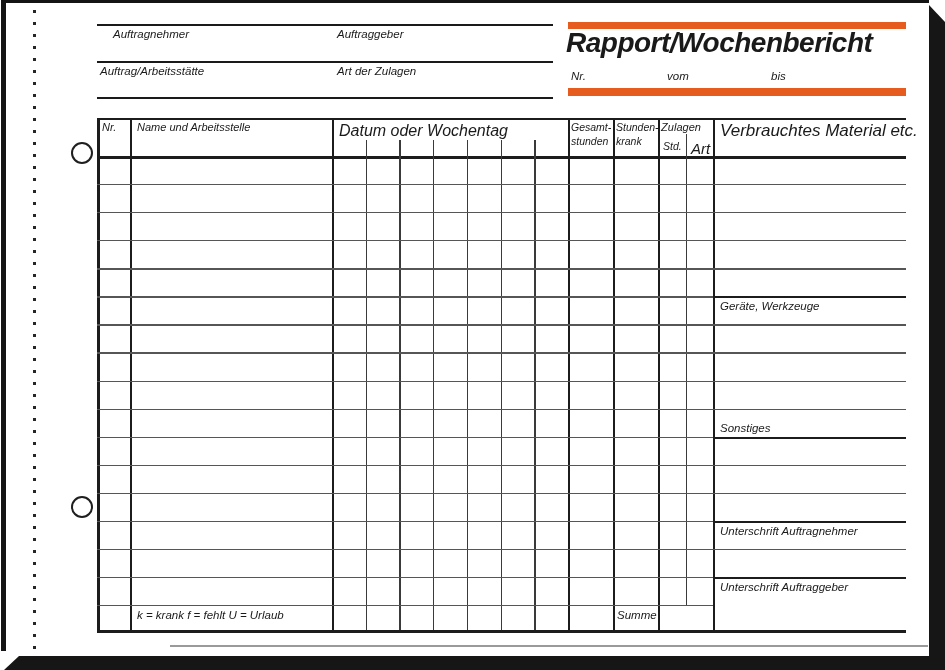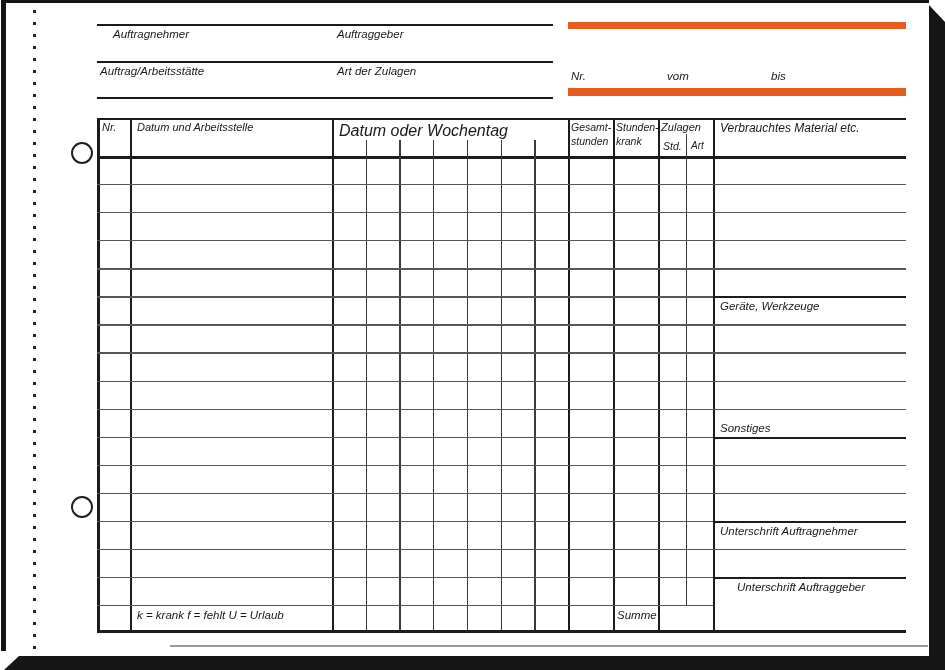--- a/index.html
+++ b/index.html
@@ -42,20 +42,21 @@
 
   <div class="hline" style="left:97px;top:24px;width:456px;"></div>
   <div class="hline" style="left:97px;top:61px;width:456px;"></div>
   <div class="hline" style="left:97px;top:97px;width:456px;"></div>
   <span class="lbl" style="left:100px;top:28px;margin-left:13px;">Auftragnehmer</span>
   <span class="lbl" style="left:337px;top:28px;">Auftraggeber</span>
   <span class="lbl" style="left:100px;top:65px;">Auftrag/Arbeitsstätte</span>
   <span class="lbl" style="left:337px;top:65px;">Art der Zulagen</span>
 
   <div class="bar bar1" style="background: rgb(229, 92, 30);"></div>
+  <div class="title">Rapport/Wochenbericht</div>
   <span class="lbl" style="left:571px;top:70px;">Nr.</span>
   <span class="lbl" style="left:667px;top:70px;">vom</span>
   <span class="lbl" style="left:771px;top:70px;">bis</span>
   <div class="bar bar2" style="background: rgb(229, 92, 30);"></div>
 
   <div id="grid">
       <div style="left: 97px; top: 118px; width: 809px; height: 2px; background: rgb(28, 28, 28);"></div>
       <div style="left: 97px; top: 156px; width: 809px; height: 2.5px; background: rgb(28, 28, 28);"></div>
       <div style="left: 97px; top: 630px; width: 809px; height: 2.5px; background: rgb(28, 28, 28);"></div>
       <div style="left: 97px; top: 118px; width: 3px; height: 512px; background: rgb(28, 28, 28);"></div>
@@ -99,35 +100,35 @@
       <div style="left: 713px; top: 408.562px; width: 193px; height: 1.3px; background: rgb(86, 86, 86);"></div>
       <div style="left: 713px; top: 436.625px; width: 193px; height: 2px; background: rgb(28, 28, 28);"></div>
       <div style="left: 713px; top: 464.688px; width: 193px; height: 1.3px; background: rgb(86, 86, 86);"></div>
       <div style="left: 713px; top: 492.75px; width: 193px; height: 1.3px; background: rgb(86, 86, 86);"></div>
       <div style="left: 713px; top: 520.812px; width: 193px; height: 2px; background: rgb(28, 28, 28);"></div>
       <div style="left: 713px; top: 548.875px; width: 193px; height: 1.3px; background: rgb(86, 86, 86);"></div>
       <div style="left: 713px; top: 576.938px; width: 193px; height: 2px; background: rgb(28, 28, 28);"></div>
     </div>
 
   <span class="lbl" style="left:102px;top:121px;font-size:11px;">Nr.</span>
-  <span class="lbl" style="left:137px;top:121px;font-size:11px;">Datum und Arbeitsstelle</span>
+  <span class="lbl" style="left:137px;top:121px;font-size:11px;">Name und Arbeitsstelle</span>
   <span class="lbl" style="left:339px;top:121px;font-size:16px;">Datum oder Wochentag</span>
   <div class="twolines" style="left:571px;top:121px;">
     <span>Gesamt-</span><br>
     <span>stunden</span>
   </div>
   <div class="twolines" style="left:616px;top:121px;">
     <span>Stunden-</span><br>
     <span>krank</span>
   </div>
   <div class="zulagen-hd">Zulagen</div>
   <span class="lbl" style="left:663px;top:140px;font-size:10.5px;">Std.</span>
-  <span class="lbl" style="left:691px;top:140px;font-size:10px;">Art</span>
-  <span class="lbl" style="left:720px;top:121px;font-size:12px;">Verbrauchtes Material etc.</span>
+  <span class="lbl" style="left:691px;top:140px;font-size:15px;">Art</span>
+  <span class="lbl" style="left:720px;top:121px;font-size:17px;">Verbrauchtes Material etc.</span>
 
   <span class="lbl" style="left:720px;top:300px;">Geräte, Werkzeuge</span>
   <span class="lbl" style="left:720px;top:422px;">Sonstiges</span>
   <span class="lbl" style="left:720px;top:525px;">Unterschrift Auftragnehmer</span>
-  <span class="lbl" style="left:720px;top:581px;margin-left:17px;">Unterschrift Auftraggeber</span>
+  <span class="lbl" style="left:720px;top:581px;">Unterschrift Auftraggeber</span>
 
   <span class="lbl" style="left:137px;top:609px;">k = krank   f = fehlt   U = Urlaub</span>
   <span class="lbl" style="left:617px;top:609px;">Summe</span>
 </div>
 
 </body></html>

